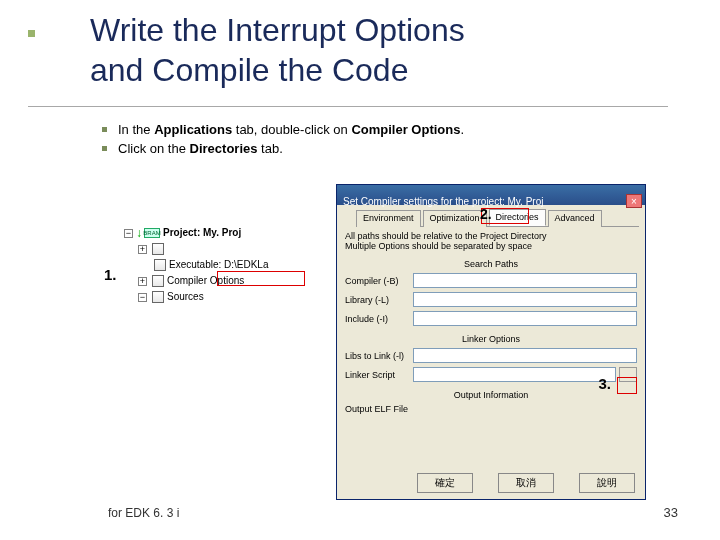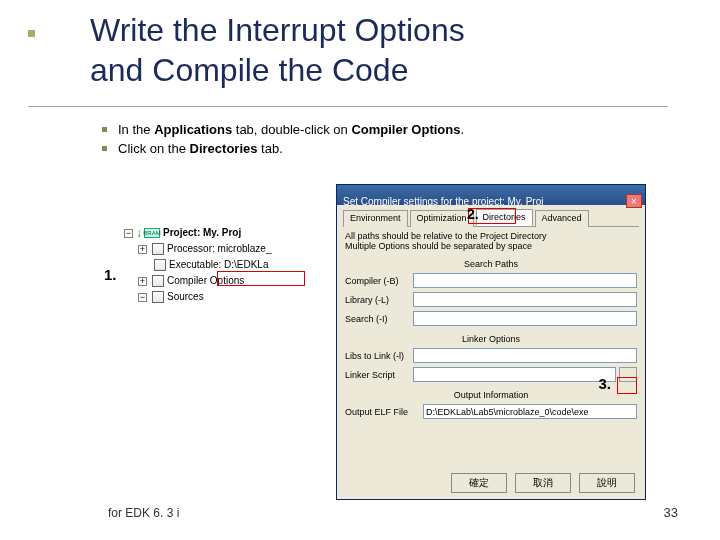--- a/index.html
+++ b/index.html
@@ -93,21 +93,21 @@
   .titlebar {
     height:20px; background:linear-gradient(#3a6ea5,#2a4e8a);
     color:#fff; display:flex; align-items:center; padding:12px 3px 0 6px;
     font-size:10px; justify-content:space-between;
   }
   .closebtn {
     width:16px; height:14px; background:#e77; border:1px solid #a33;
     color:#fff; font-size:10px; display:inline-flex; align-items:center; justify-content:center;
   }
   .tabs {
-    display:flex; margin:4px 6px 0 6px; border-bottom:1px solid #999;
+    display:flex; margin:4px 6px 0 19px; border-bottom:1px solid #999;
     font-size:9px; position:relative;
   }
   .tab {
     padding:2px 6px 3px 6px; border:1px solid #999; border-bottom:none;
     background:#ece9d8; margin-right:2px; position:relative; top:1px;
   }
   .tab.active { background:#fcfcfc; border-bottom:1px solid #fcfcfc; top:0; }
   .redbox2 {
     position:absolute; border:1.5px solid #d00; left:125px; top:-1px; width:48px; height:16px;
   }
@@ -131,21 +131,21 @@
     margin-left:3px; display:inline-flex; align-items:center; justify-content:center;
     font-size:9px;
   }
   .redbox3 {
     position:absolute; border:1.5px solid #d00; right:8px; top:192px; width:20px; height:17px;
   }
   .callout3 {
     position:absolute; right:34px; top:190px; font-size:15px; font-weight:bold; color:#000;
   }
   .btnbar {
-    position:absolute; bottom:6px; right:10px; display:flex; gap:8px;align-items:center;
+    position:absolute; bottom:6px; right:10px; display:flex; gap:25px;align-items:center;
   }
   .btnbar button {
     width:56px; height:20px; font-size:10px; border:1px solid #888;
     background:#ece9d8;
   }
 
   .footer-left {
     position:absolute; left:108px; bottom:20px; font-size:12px; color:#333;
   }
   .footer-right {
@@ -181,21 +181,20 @@
   <div class="callout1">1.</div>
   <div class="node">
     <span class="expander">−</span>
     <span class="dl-arrow">↓</span>
     <span class="bram-icon">BRAM</span>
     <span><b>Project: </b><b>My. Proj</b></span>
   </div>
   <div class="node i1">
     <span class="expander">+</span>
     <span class="tree-icon"></span>
-    <span>Processor: microblaze_</span>
   </div>
   <div class="node i2">
     <span class="tree-icon"></span>
     <span>Executable: D:\EDKLa</span>
   </div>
   <div class="node i1">
     <span class="expander">+</span>
     <span class="tree-icon"></span>
     <span>Compiler Options</span>
   </div>
@@ -229,39 +228,38 @@
     <div class="group-label">Search Paths</div>
     <div class="form-row">
       <label>Compiler (-B)</label>
       <input type="text" style="">
     </div>
     <div class="form-row">
       <label>Library (-L)</label>
       <input type="text" style="">
     </div>
     <div class="form-row">
-      <label>Search (-I)</label>
+      <label>Include (-I)</label>
       <input type="text" style="">
     </div>
 
     <div class="group-label">Linker Options</div>
     <div class="form-row">
       <label>Libs to Link (-l)</label>
       <input type="text" style="">
     </div>
     <div class="form-row">
       <label>Linker Script</label>
       <input type="text" style="">
       <span class="browse">...</span>
     </div>
 
     <div class="group-label">Output Information</div>
     <div class="form-row">
       <label style="width:78px">Output ELF File</label>
-      <input type="text" value="D:\EDKLab\Lab5\microblaze_0\code\exe" style="">
     </div>
   </div>
 
   <div class="redbox3"></div>
   <div class="callout3">3.</div>
 
   <div class="btnbar">
     <button>確定</button>
     <button>取消</button>
     <button>說明</button>

